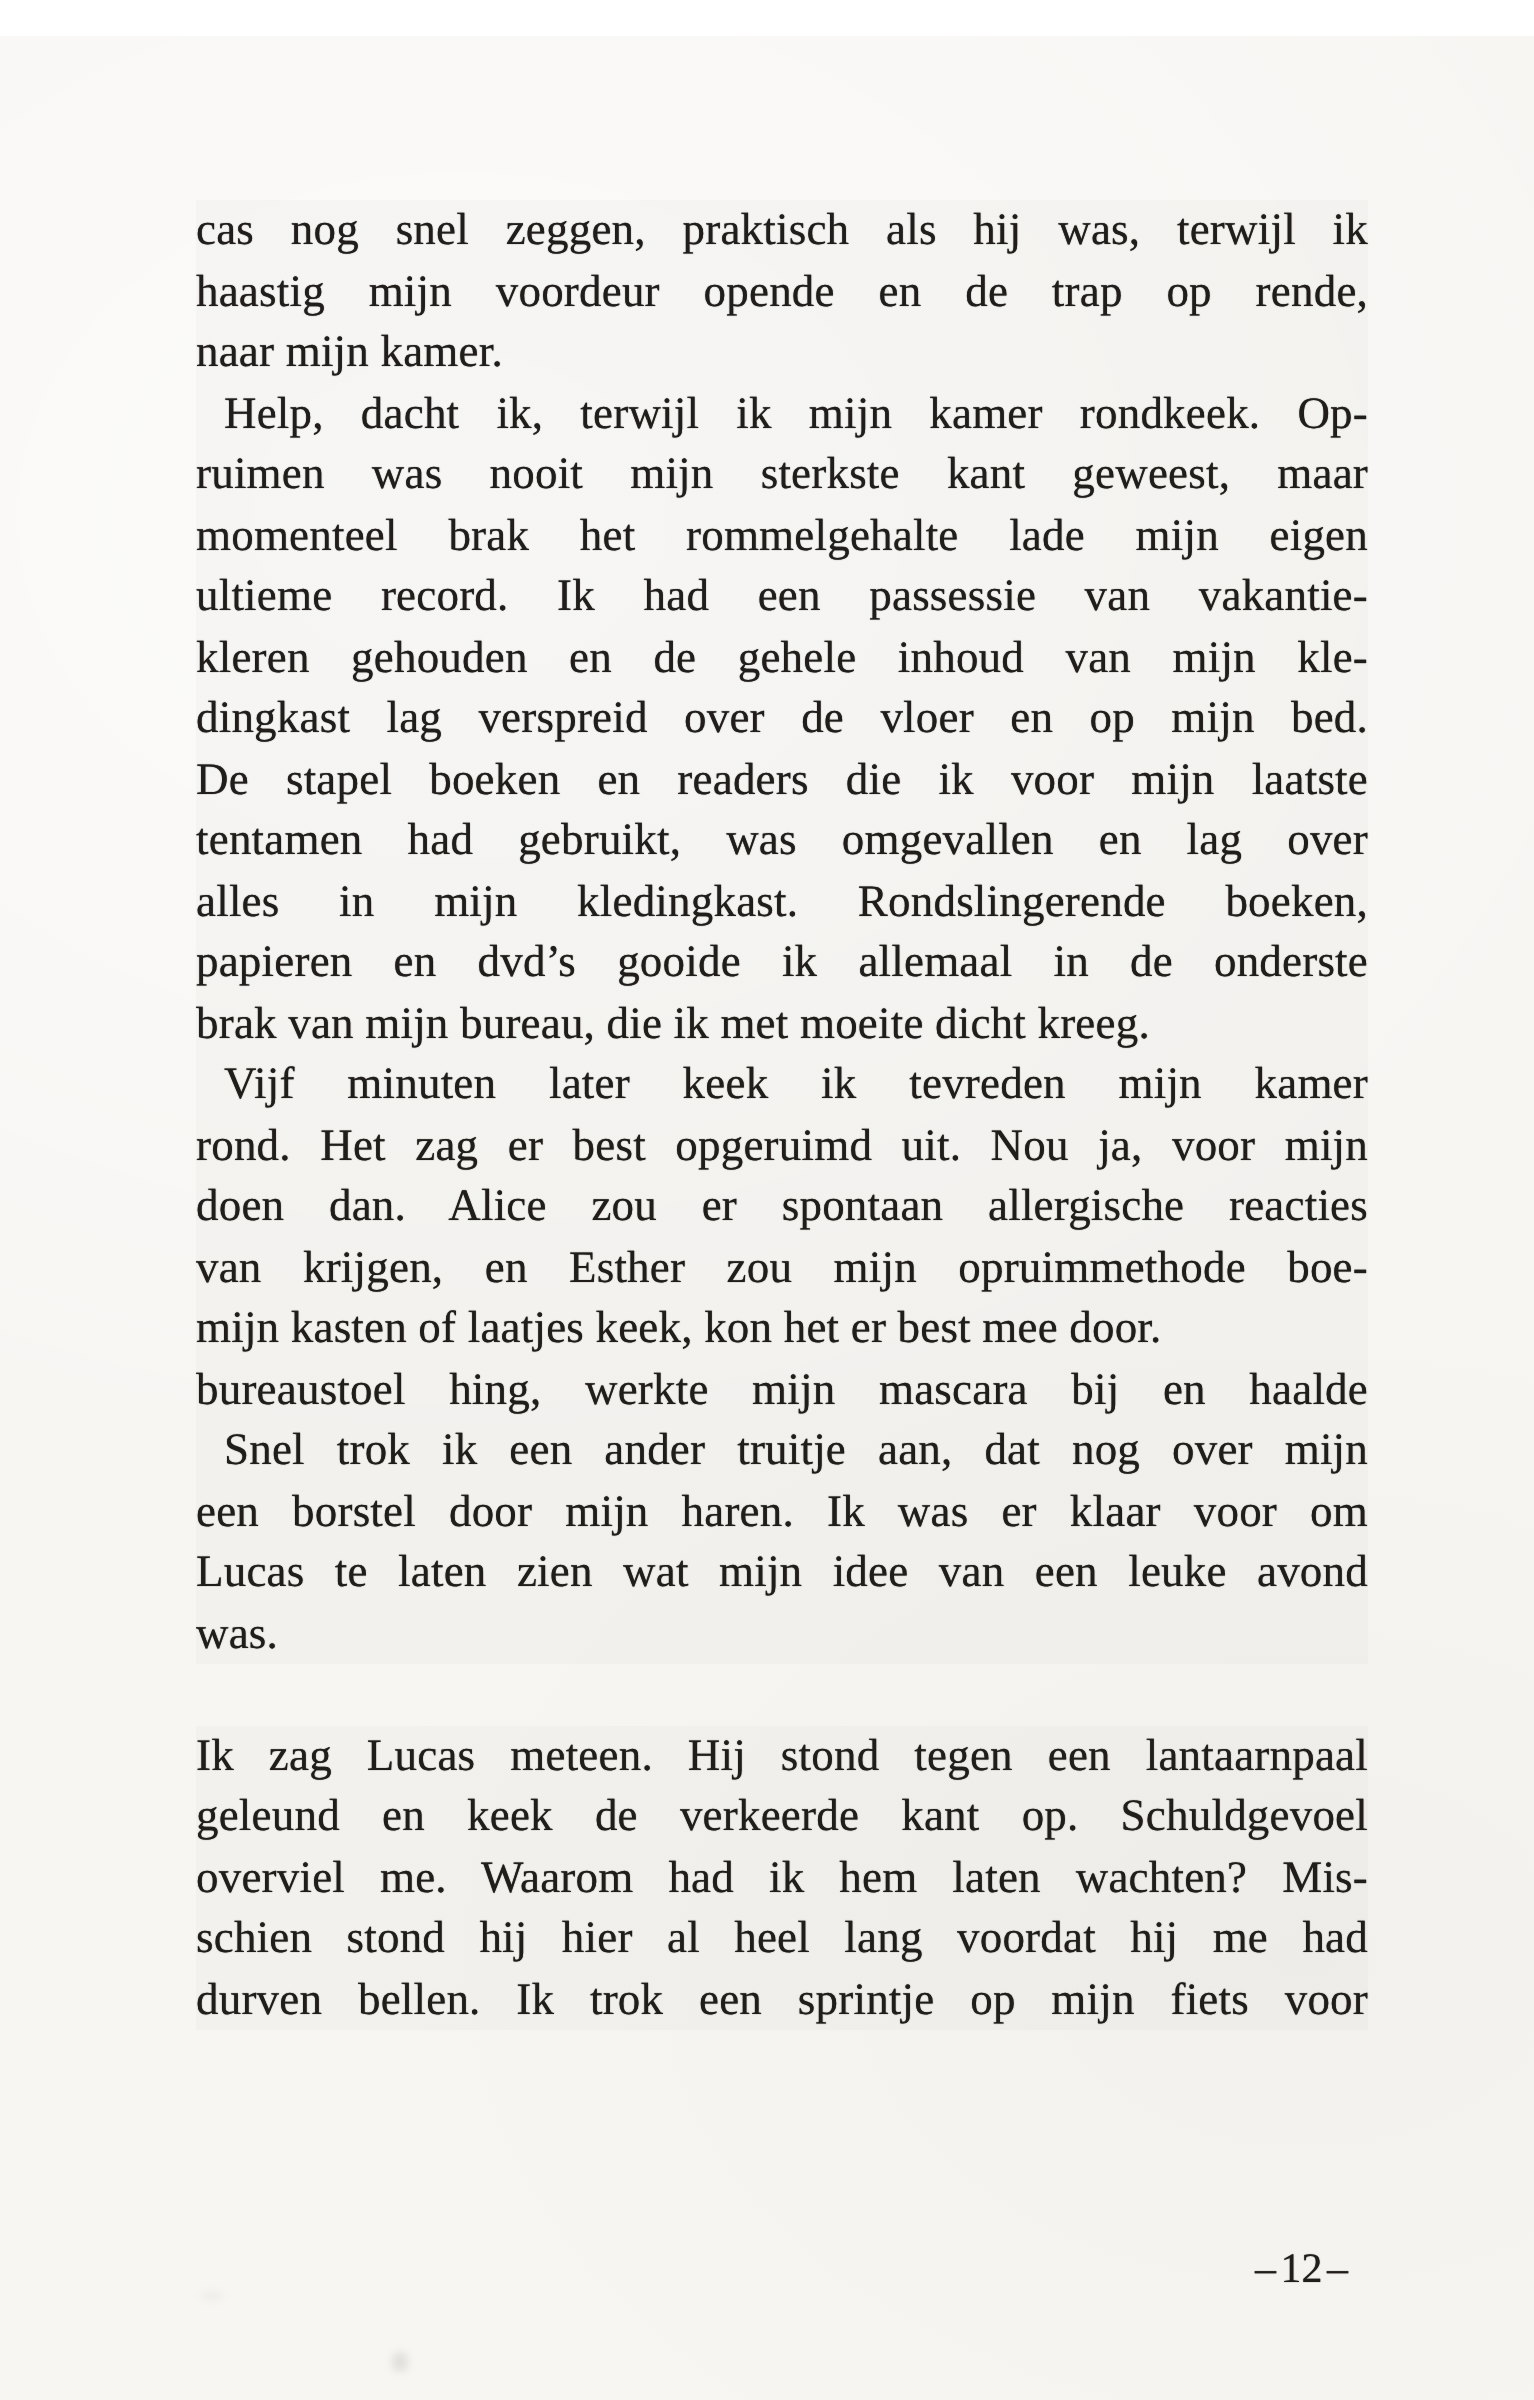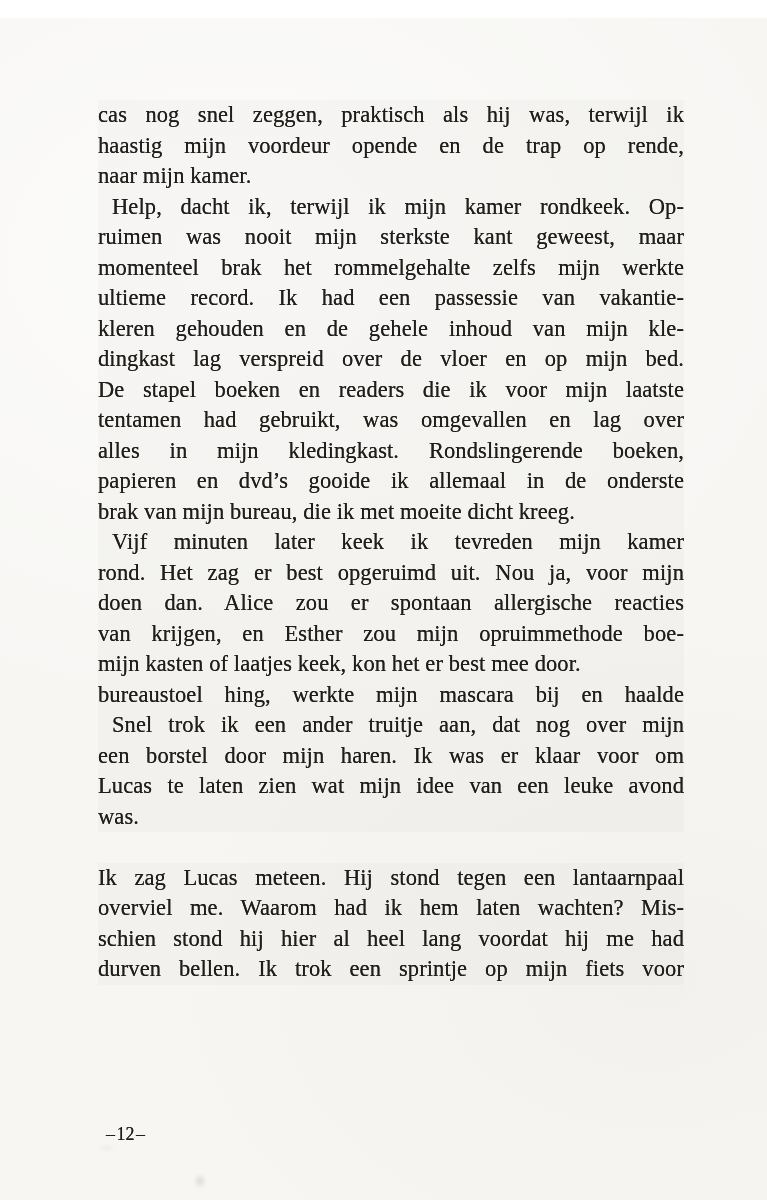--- a/index.html
+++ b/index.html
@@ -33,26 +33,26 @@
     background: linear-gradient(rgba(135,130,120,0.045), rgba(135,130,120,0.045));
   }
   .line.justify {
     text-align: justify;
     text-align-last: justify;
   }
   .line.indent { text-indent: 14px; }
   .line.blank { background: none; }
   .page-number {
     position: absolute;
-    left: 106px; top: 1101px;
+    left: 88px; top: 1101px;
     width: 586px;
     height: 30px;
     line-height: 30px;
-    font-size: 18px;
-    text-align: left;
+    font-size: 21px;
+    text-align: right;
     word-spacing: -3px;
     text-shadow: 0 0 0.5px rgba(25,22,20,0.85);
   }
   .smudge {
     position: absolute;
     border-radius: 50%;
     filter: blur(2px);
     background: rgba(120,115,108,0.18);
   }
   .smudge.s1 { left: 196px; top: 1158px; width: 8px; height: 10px; }
@@ -62,41 +62,42 @@
 </head>
 <body>
 
 <div class="page" style="background-color: rgb(247, 246, 243); color: rgb(32, 29, 26);">
   <div class="text-block" id="text-block">
       <div class="line justify">cas nog snel zeggen, praktisch als hij was, terwijl ik</div>
       <div class="line justify">haastig mijn voordeur opende en de trap op rende,</div>
       <div class="line">naar mijn kamer.</div>
       <div class="line justify indent">Help, dacht ik, terwijl ik mijn kamer rondkeek. Op-</div>
       <div class="line justify">ruimen was nooit mijn sterkste kant geweest, maar</div>
-      <div class="line justify">momenteel brak het rommelgehalte zelfs mijn werkte</div>
+      <div class="line justify">momenteel brak het rommelgehalte lade mijn eigen</div>
       <div class="line justify">ultieme record. Ik had een passessie van vakantie-</div>
       <div class="line justify">kleren gehouden en de gehele inhoud van mijn kle-</div>
       <div class="line justify">dingkast lag verspreid over de vloer en op mijn bed.</div>
       <div class="line justify">De stapel boeken en readers die ik voor mijn laatste</div>
       <div class="line justify">tentamen had gebruikt, was omgevallen en lag over</div>
       <div class="line justify">alles in mijn kledingkast. Rondslingerende boeken,</div>
       <div class="line justify">papieren en dvd’s gooide ik allemaal in de onderste</div>
       <div class="line">brak van mijn bureau, die ik met moeite dicht kreeg.</div>
       <div class="line justify indent">Vijf minuten later keek ik tevreden mijn kamer</div>
       <div class="line justify">rond. Het zag er best opgeruimd uit. Nou ja, voor mijn</div>
       <div class="line justify">doen dan. Alice zou er spontaan allergische reacties</div>
       <div class="line justify">van krijgen, en Esther zou mijn opruimmethode boe-</div>
       <div class="line">mijn kasten of laatjes keek, kon het er best mee door.</div>
       <div class="line justify">bureaustoel hing, werkte mijn mascara bij en haalde</div>
       <div class="line justify indent">Snel trok ik een ander truitje aan, dat nog over mijn</div>
       <div class="line justify">een borstel door mijn haren. Ik was er klaar voor om</div>
       <div class="line justify">Lucas te laten zien wat mijn idee van een leuke avond</div>
       <div class="line">was.</div>
       <div class="line blank"></div>
       <div class="line justify">Ik zag Lucas meteen. Hij stond tegen een lantaarnpaal</div>
+      <div class="line justify">geleund en keek de verkeerde kant op. Schuldgevoel</div>
       <div class="line justify">overviel me. Waarom had ik hem laten wachten? Mis-</div>
       <div class="line justify">schien stond hij hier al heel lang voordat hij me had</div>
       <div class="line justify">durven bellen. Ik trok een sprintje op mijn fiets voor</div>
     </div>
   <div class="page-number">– 12 –</div>
   <div class="smudge s1"></div>
   <div class="smudge s2"></div>
   <div class="smudge s3"></div>
 </div>
 

